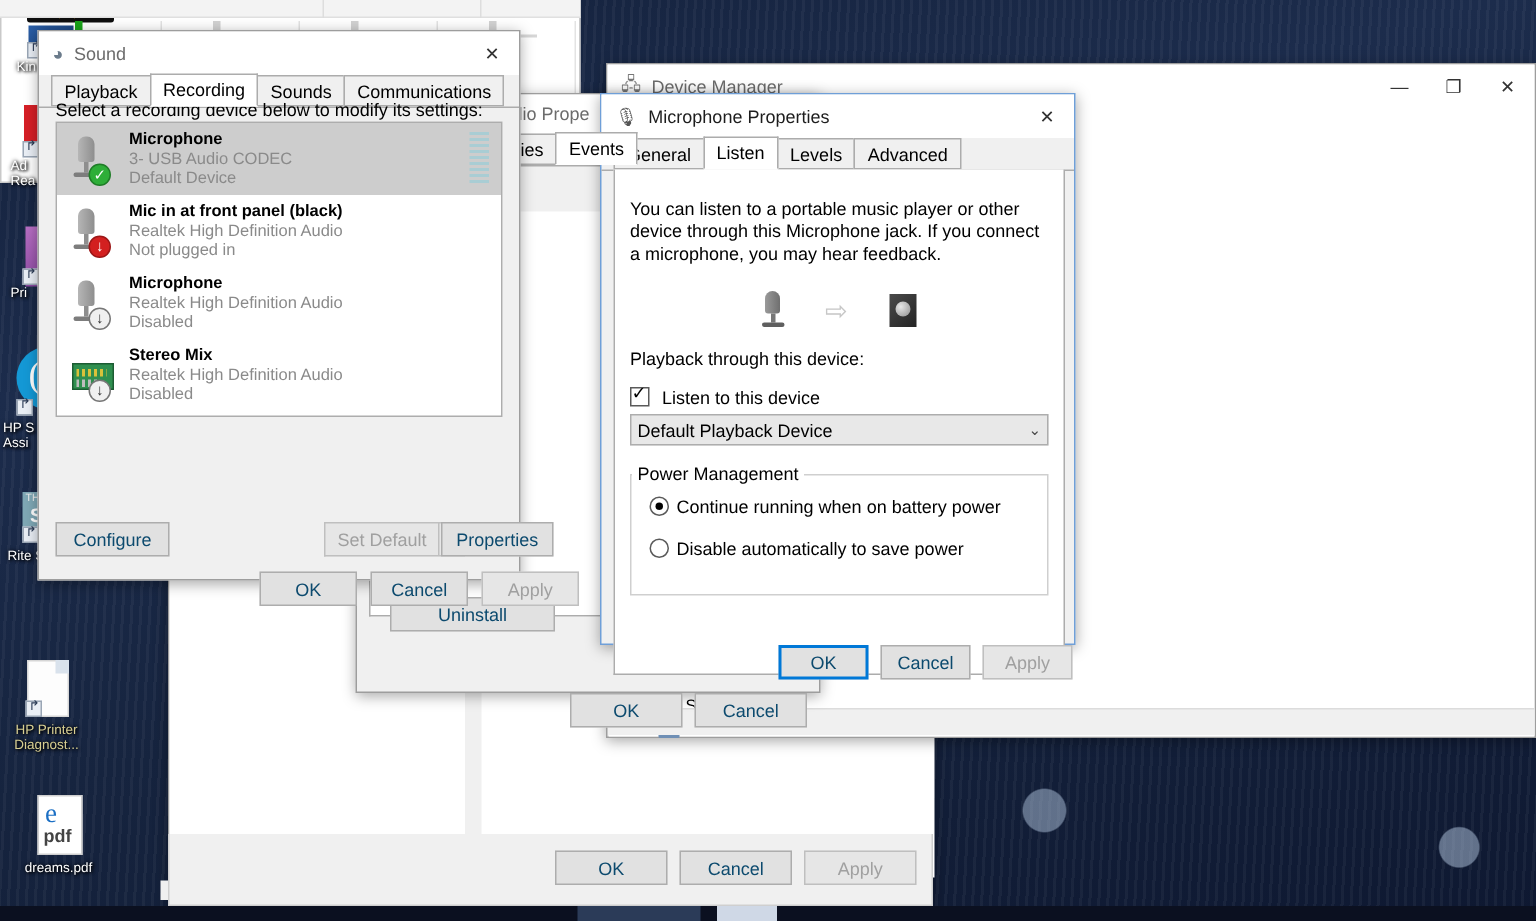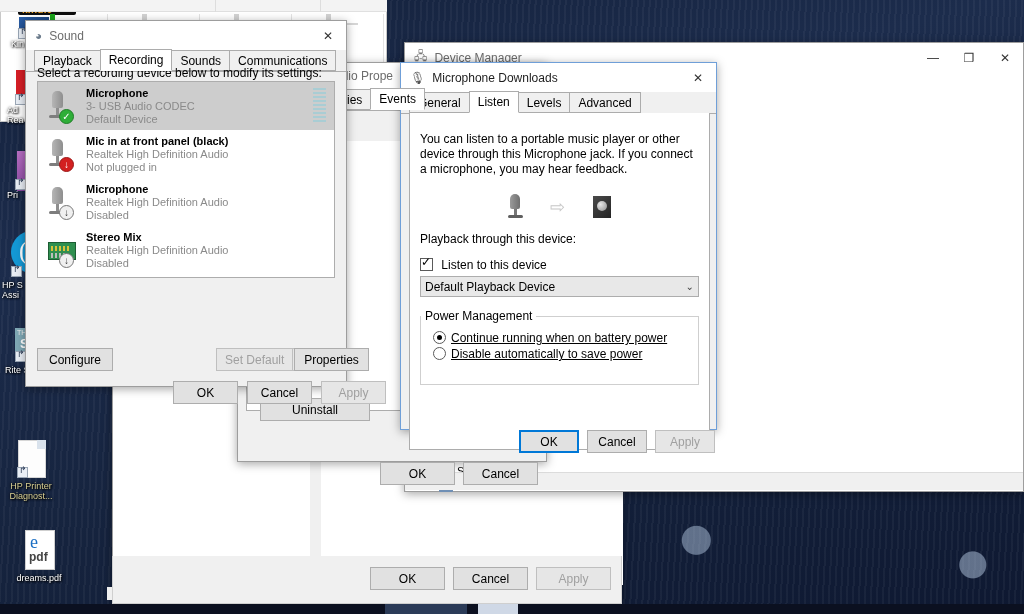--- a/index.html
+++ b/index.html
@@ -60,21 +60,21 @@
   .caption-btns { margin-left: auto; display: flex; height: 29px; }
   .cbtn {
     width: 36px; height: 29px; display: flex; align-items: center;
     justify-content: center; font-size: 12px; color: #333;
   }
 
   
   .btn {
     background: #e1e1e1; border: 1px solid #adadad; height: 23px;
     font-size: 12px; font-family: "Liberation Sans", sans-serif;
-    color: #000000; display: inline-flex; align-items: center; justify-content: center;
+    color: #0c4a6e; display: inline-flex; align-items: center; justify-content: center;
     padding: 0 8px; min-width: 75px;
   }
   .btn.disabled { color: #a0a0a0; border-color: #bfbfbf; background: #e6e6e6; }
   .btn.default { border: 2px solid #0078d7; background: #e1e1e1; }
   .split { display: inline-flex; }
   .split .main { border-right: none; }
   .split .arrow { min-width: 18px; padding: 0; }
 
   
   .tabstrip { display: flex; padding-left: 8px; height: 22px; align-items: flex-end;
@@ -521,21 +521,21 @@
     <div style="position:absolute;left:147px;top:360px;display:flex;gap:9px;">
       <div class="btn" style="min-width:65px;">OK</div>
       <div class="btn" style="min-width:65px;">Cancel</div>
       <div class="btn disabled" style="min-width:65px;">Apply</div>
     </div>
   </div>
 
   <div class="win" id="mic-props" style="border:1px solid #6f9fd8;">
     <div class="titlebar">
       <span style="font-size:12px;color:#555;">🎙</span>
-      <span class="ttl" style="color:#1d1d1d;">Microphone Downloads</span>
+      <span class="ttl" style="color:#1d1d1d;">Microphone Properties</span>
       <span class="caption-btns">
         <span class="cbtn close">✕</span>
       </span>
     </div>
     <div class="tabstrip" id="mic-tabs">
         <div class="tab">General</div>
         <div class="tab active">Listen</div>
         <div class="tab">Levels</div>
         <div class="tab">Advanced</div>
       </div>
@@ -562,23 +562,23 @@
         <span style="margin-left:5px;font-size:12px;">Listen to this device</span>
       </div>
 
       <div class="combo" style="margin:4px 10px 0 10px;align-items:center;">
         <span>Default Playback Device</span>
         <span class="chev">⌄</span>
       </div>
 
       <fieldset class="group" style="margin:12px 10px 0 10px;padding:2px 0 23px 0;">
         <legend>Power Management</legend>
-        <div id="power-opts" style="padding-left:12px;text-decoration:underline;">
+        <div id="power-opts" style="padding-left:12px;">
             <div style="margin-top: 6px; font-size: 12px;"><span class="radio on"></span><span style="margin-left:5px;">Continue running when on battery power</span></div>
-            <div style="margin-top: 2px; font-size: 12px;"><span class="radio"></span><span style="margin-left:5px;">Disable automatically to save power</span></div>
+            <div style="margin-top: 14px; font-size: 12px;"><span class="radio"></span><span style="margin-left:5px;">Disable automatically to save power</span></div>
           </div>
       </fieldset>
     </div>
 
     <div style="position:absolute;left:118px;bottom:-24px;display:flex;gap:8px;">
       <div class="btn default" style="min-width:60px;">OK</div>
       <div class="btn" style="min-width:60px;">Cancel</div>
       <div class="btn disabled" style="min-width:60px;">Apply</div>
     </div>
   </div>

